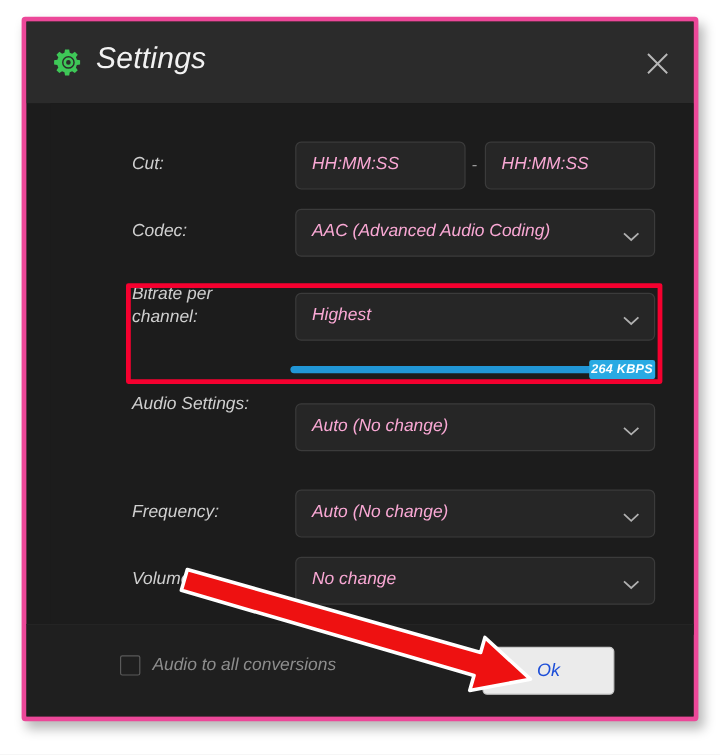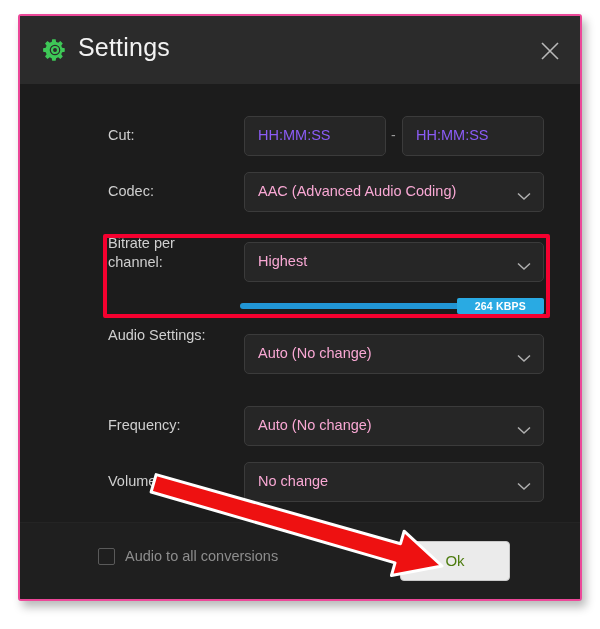--- a/index.html
+++ b/index.html
@@ -16,25 +16,26 @@
   }
 
   
   #dialog {
     position: absolute;
     left: 18px;
     top: 14px;
     width: 564px;
     height: 587px;
     background: #1c1c1c;
-    border: 2px solid #ec4899;
+    border: 4px solid #ec4899;
     border-radius: 3px;
     box-shadow: 4px 6px 10px rgba(0,0,0,0.28);
     box-sizing: border-box;
     overflow: hidden;
+    font-style: italic;
   }
 
   
   #titlebar {
     position: absolute;
     left: 0; top: 0;
     width: 100%;
     height: 68px;
     background: #2b2b2b;
     box-sizing: border-box;
@@ -104,21 +105,21 @@
     box-sizing: border-box;
   }
   .field-text {
     position: absolute;
     left: 13px;
     top: 10px;
     font-size: 14.5px;
     color: #f9a8d4;
     white-space: nowrap;
   }
-  .field-text.placeholder { color: #8b5cf6; }
+  .field-text.placeholder { color: #f9a8d4; }
 
   .chevron {
     position: absolute;
     right: 12px;
     top: 14px;
     width: 14px;
     height: 9px;
   }
 
   
@@ -149,21 +150,21 @@
     width: 270px;
     height: 6px;
     background: #2196d6;
     border-radius: 3px;
   }
   #slider-badge {
     position: absolute;
     right: 0;
     top: 0;
     height: 16px;
-    padding: 0 18px;
+    padding: 0 2px;
     background: #29aae3;
     border-radius: 2px;
     font-size: 10.5px;
     font-weight: bold;
     color: #ffffff;
     line-height: 16px;
     white-space: nowrap;
     letter-spacing: 0.2px;
   }
 
@@ -228,21 +229,21 @@
     box-sizing: border-box;
     cursor: pointer;
   }
   #ok-label {
     position: absolute;
     left: 0;
     top: 10px;
     width: 100%;
     text-align: center;
     font-size: 15px;
-    color: #4d7c0f;
+    color: #1d4ed8;
   }
 
   
   #arrow-overlay {
     position: absolute;
     left: 0; top: 0;
     width: 600px;
     height: 629px;
     pointer-events: none;
   }

